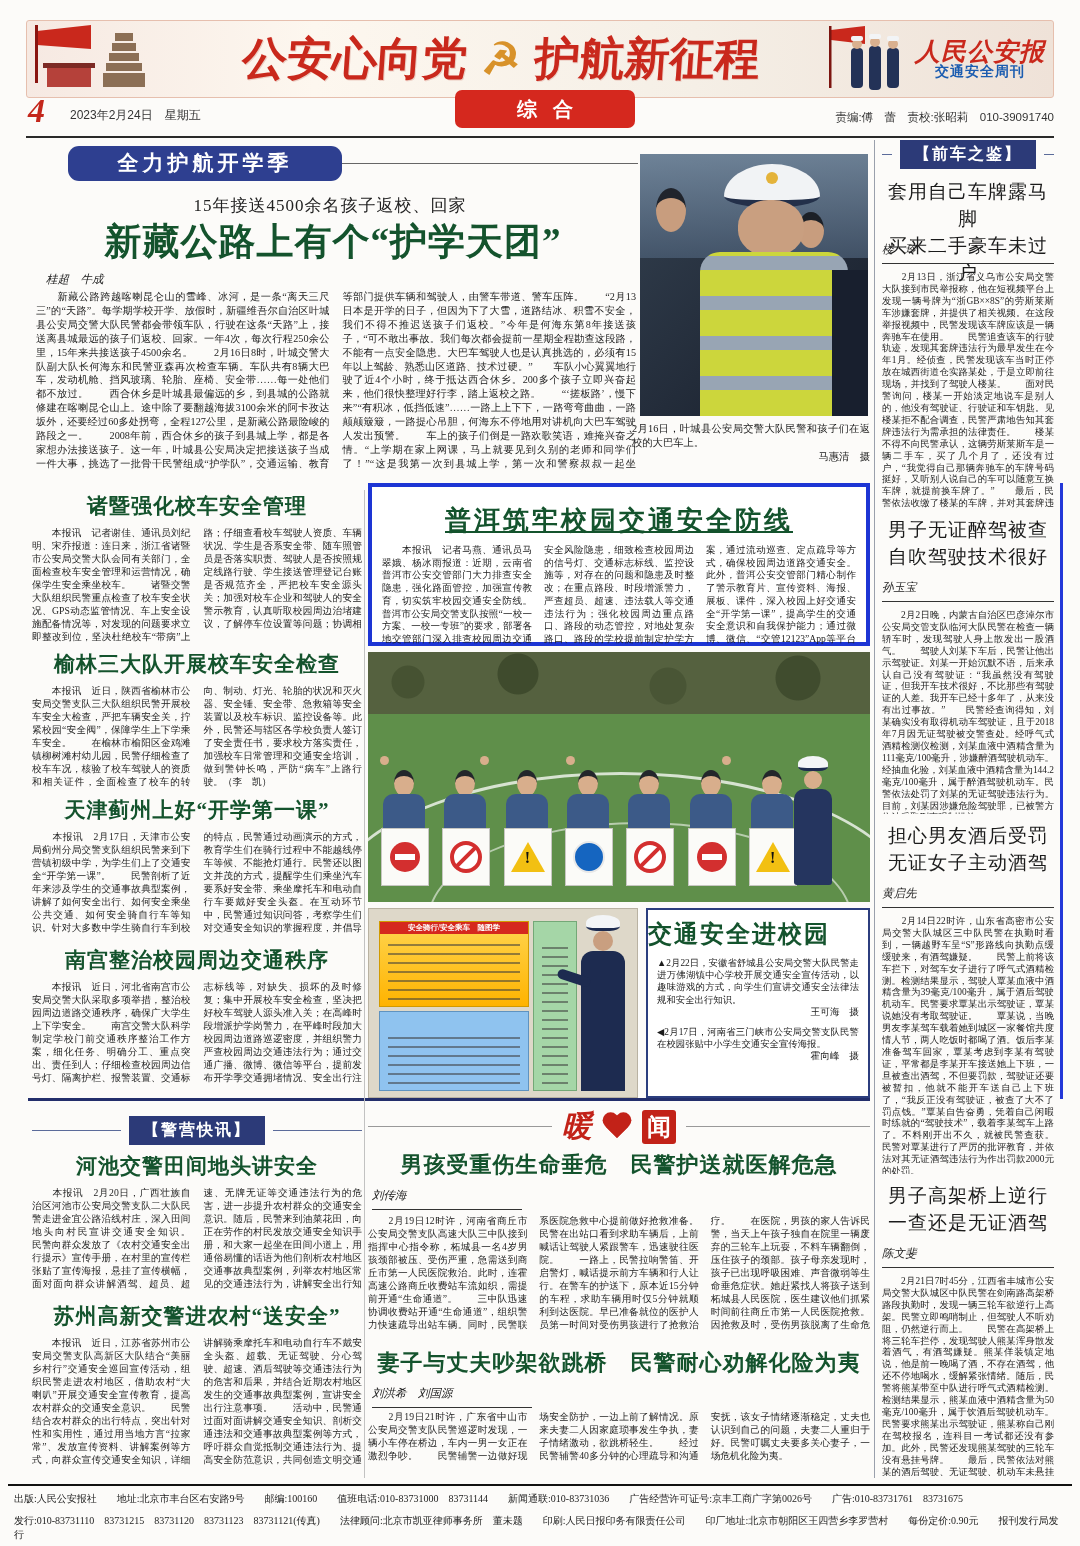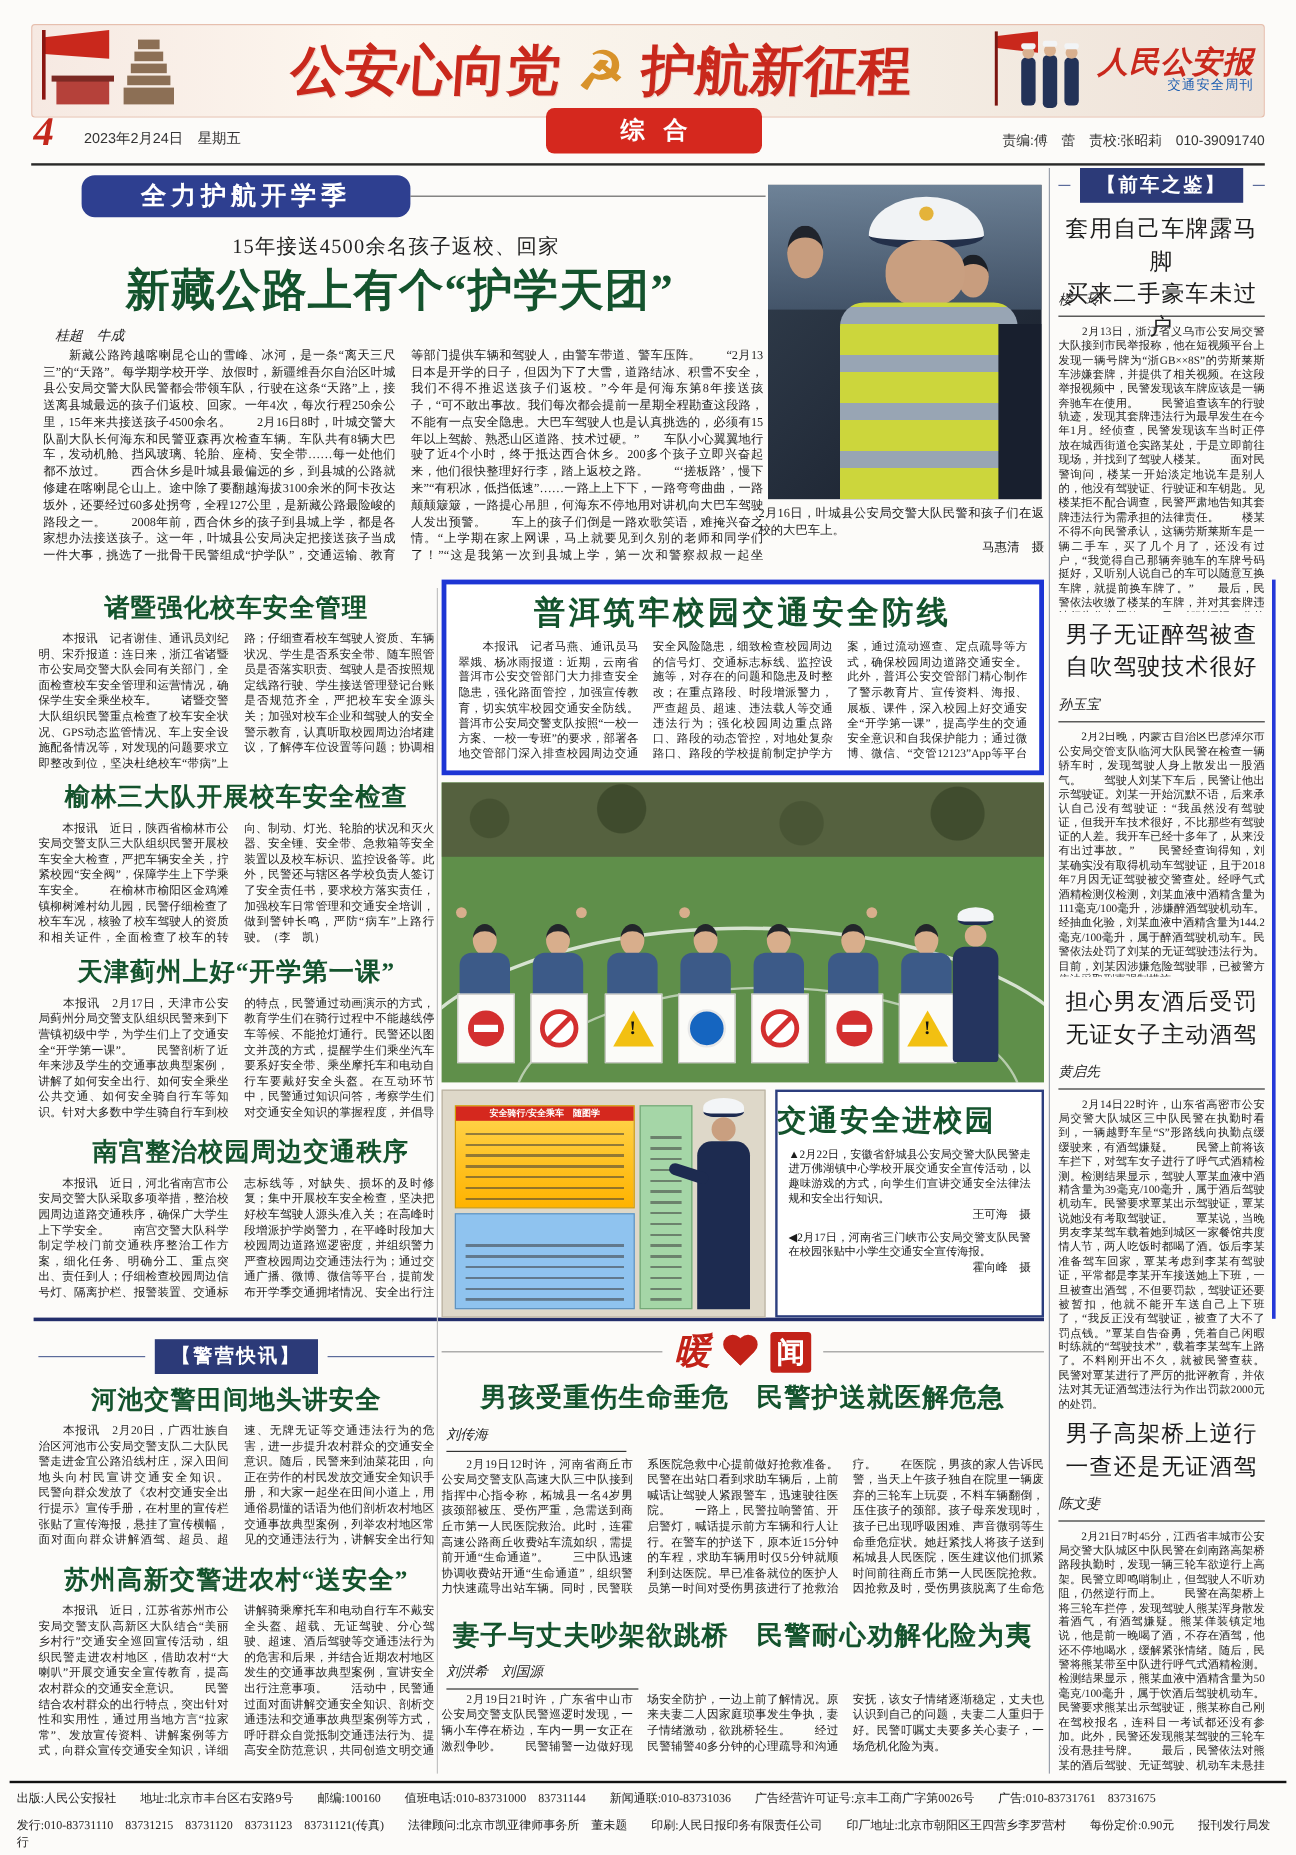--- a/index.html
+++ b/index.html
@@ -11,21 +11,21 @@
           background:linear-gradient(90deg,#f6e9e2,#fdf7ef 28%,#f5efe6 65%,#efe2d8);display:flex;align-items:center;}
   .b-deco{width:150px;height:72px;flex:0 0 auto;}
   .b-slogan{flex:1;display:flex;align-items:center;justify-content:center;gap:14px;
             font-weight:800;font-size:45px;color:#c9281c;transform:skewX(-4deg);white-space:nowrap;
             text-shadow:1px 1px 0 #eccfc5;}
   .b-emblem{font-size:44px;color:#d8922a;transform:skewX(4deg);text-shadow:none;}
   .b-right{flex:0 0 auto;display:flex;align-items:center;gap:6px;padding-right:8px;}
   .b-troops{width:84px;height:66px;}
   .b-nameplate{text-align:center;line-height:1.05;}
   .b-paper{font-size:25px;font-weight:800;color:#c9281c;font-style:italic;letter-spacing:1px;}
-  .b-supp{font-size:11px;font-weight:400;color:#1b5cb0;letter-spacing:1px;text-align:right;}
+  .b-supp{font-size:14px;font-weight:700;color:#1b5cb0;letter-spacing:1px;}
   .page-num{left:28px;top:92px;font-size:34px;font-weight:800;color:#c4271c;font-style:italic;}
   .date-line{left:70px;top:107px;font-size:12px;color:#333;font-family:"Liberation Sans",sans-serif;}
   .section-box{left:455px;top:90px;width:180px;height:38px;background:#d5281e;border-radius:7px;
                color:#fff;font-weight:800;font-size:20px;letter-spacing:16px;text-align:center;line-height:38px;text-indent:16px;}
   .editor-line{right:26px;top:110px;font-size:11.5px;color:#333;font-family:"Liberation Sans",sans-serif;}
   .head-rule{left:26px;top:136px;width:1028px;height:2px;background:#2a2a2a;}
   
   h1,h2,h3{margin:0;font-weight:800;color:#14532d;}
   .hl-left{width:330px;text-align:center;font-size:21px;letter-spacing:1px;}
   .body-txt{font-size:9.7px;line-height:13px;text-align:justify;overflow:hidden;color:#1d1d1d;}
@@ -45,27 +45,27 @@
   .lead-kicker{left:100px;top:194px;width:460px;text-align:center;font-size:17px;letter-spacing:1px;color:#222;}
   .lead-headline{left:30px;top:217px;width:606px;text-align:center;font-size:37px;letter-spacing:1px;}
   .lead-byline{left:46px;top:272px;}
   .lead-body{left:36px;top:290px;width:600px;height:190px;}
   .lead-body .body-txt{font-size:10.2px;line-height:13.9px;}
   .photo1{left:640px;top:154px;width:228px;height:262px;background:linear-gradient(135deg,#33404f,#171d2a);overflow:hidden;}
   .photo1-caption{left:632px;top:422px;width:238px;font-size:10.3px;line-height:14px;text-align:justify;}
   .photo1-caption .cr{display:block;text-align:right;}
   
   .highlight{left:368px;top:483px;width:502px;height:163px;border:4px solid #1d35d4;background:#fff;box-sizing:border-box;}
-  .highlight h2{text-align:center;font-size:26px;letter-spacing:3px;margin-top:6px;}
+  .highlight h2{text-align:center;font-size:26px;letter-spacing:3px;margin-top:16px;text-decoration:underline;}
   .highlight .body-txt{margin:6px 10px 0;height:112px;font-size:9.6px;line-height:12.7px;}
   
   .a-h1{left:32px;top:492px;} .a-b1{left:32px;top:526px;width:330px;height:120px;}
   .a-h2{left:32px;top:650px;} .a-b2{left:32px;top:684px;width:330px;height:108px;}
   .a-h3{left:32px;top:796px;} .a-b3{left:32px;top:830px;width:330px;height:112px;}
-  .a-h4{left:44px;top:946px;} .a-b4{left:32px;top:980px;width:330px;height:112px;}
+  .a-h4{left:32px;top:946px;} .a-b4{left:32px;top:980px;width:330px;height:112px;}
   .navy-rule{left:28px;top:1098px;width:842px;height:3px;background:#232e6b;}
   .jyqx{left:32px;top:1116px;width:330px;}
   .a-h5{left:32px;top:1152px;} .a-b5{left:32px;top:1186px;width:330px;height:110px;}
   .a-h6{left:32px;top:1302px;} .a-b6{left:32px;top:1336px;width:330px;height:132px;}
   
   .photo2{left:368px;top:652px;width:502px;height:250px;overflow:hidden;background:#5f8f4a;}
   .photo3{left:368px;top:908px;width:270px;height:190px;overflow:hidden;background:#ded8c9;border:1px solid #b9b2a2;box-sizing:border-box;}
   .campus{left:646px;top:908px;width:224px;height:190px;border:2px solid #2c3e7e;box-sizing:border-box;background:#fff;}
   .campus h3{text-align:left;font-size:24px;letter-spacing:2px;margin-top:8px;}
   .campus .cap{margin:7px 9px 0;font-size:9.4px;line-height:12.2px;text-align:justify;}

